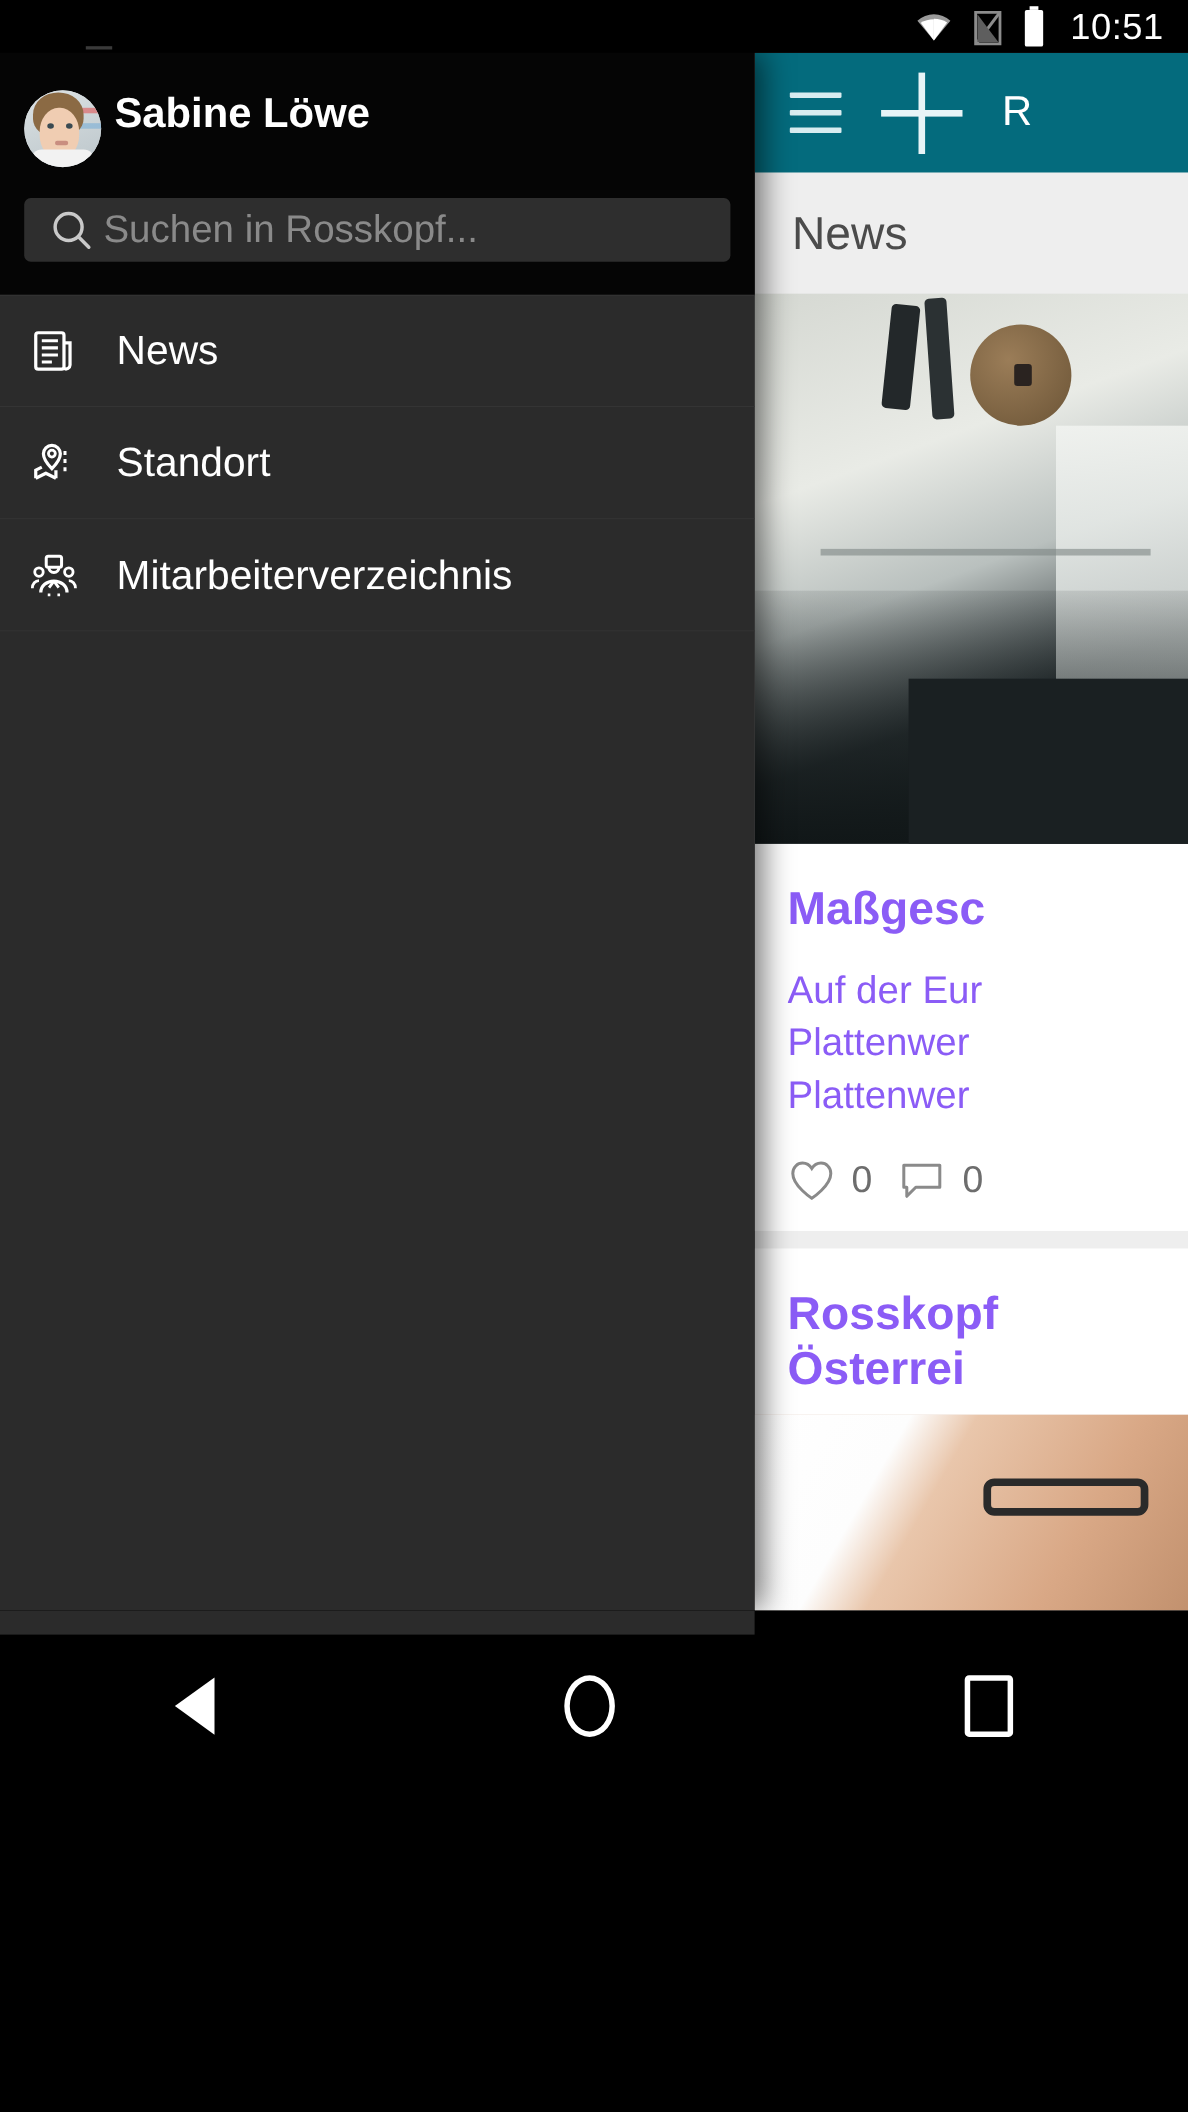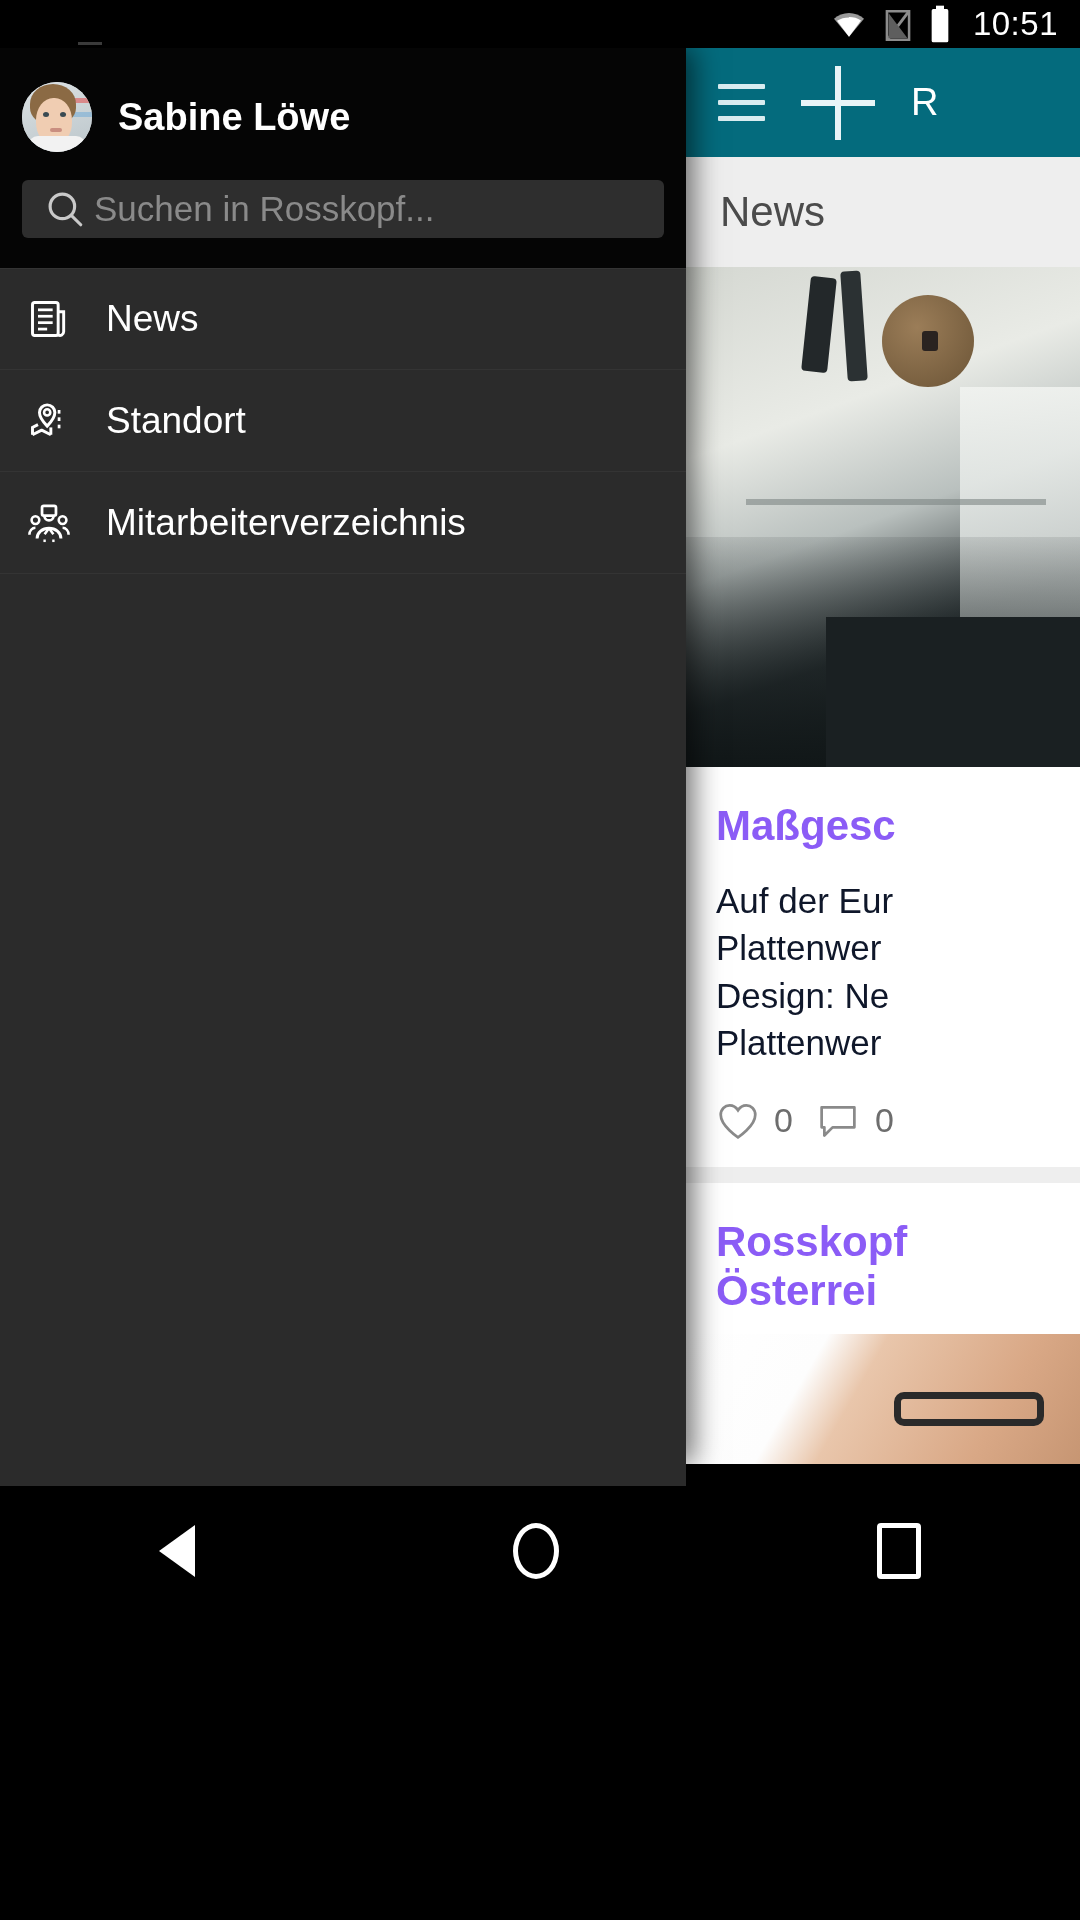--- a/index.html
+++ b/index.html
@@ -74,21 +74,21 @@
   .ph-counter { position:absolute; left:140px; bottom:0; width:260px; height:150px;
     background:#1a2022; }
 
   .card-body { padding:34px 30px 26px 30px; }
   .card-title {
     font-size:42px; font-weight:bold; color:#8b5cf6; line-height:1.18;
     white-space:nowrap; overflow:hidden;
   }
   .card-title.two-line { white-space:normal; }
   .card-text {
-    margin-top:26px; font-size:35px; color:#0f172a; line-height:1.36;
+    margin-top:26px; font-size:35px; color:#8b5cf6; line-height:1.36;
   }
   .card-text div { white-space:nowrap; overflow:hidden; }
   .reactions {
     display:flex; align-items:center; gap:22px; margin-top:34px;
   }
   .react { display:flex; align-items:center; gap:14px; }
   .react-count { font-size:34px; color:#6d6d6d; }
 
   .card2-photo { height:200px; overflow:hidden; position:relative;
     background:#e8d9cf; }
@@ -98,21 +98,21 @@
     border:7px solid #2a2a2a; border-radius:10px; }
 
   
   .drawer {
     position:absolute; top:48px; left:0; width:686px; height:1416px;
     background:#2b2b2b; box-shadow:8px 0 26px rgba(0,0,0,.55);
   }
   .drawer-header {
     background:#050505; padding:34px 0 0 0;
   }
-  .user-row { display:flex; align-items:center; padding:0 0 0 22px; gap:26px; }
+  .user-row { display:flex; padding:0 0 0 22px; gap:12px; }
   .avatar {
     width:70px; height:70px; border-radius:50%; overflow:hidden; position:relative;
     background:#cfd5d8; flex:none;
   }
   .av-bg { position:absolute; inset:0;
     background:linear-gradient(160deg,#dfe4e6 0%,#cdd5d8 45%,#bcc6cb 100%); }
   .av-shelf1 { position:absolute; left:40px; top:16px; width:30px; height:5px; background:#e24a4a; opacity:.55;}
   .av-shelf2 { position:absolute; left:40px; top:30px; width:30px; height:5px; background:#6aa8d8; opacity:.5;}
   .av-hair { position:absolute; left:8px; top:2px; width:46px; height:40px;
     background:#8b6a44; border-radius:50% 50% 40% 40%; }
@@ -187,21 +187,20 @@
       <div class="ph-disc"></div>
       <div class="ph-shelf"></div>
       <div class="ph-dark"></div>
       <div class="ph-counter"></div>
     </div>
     <div class="card-body">
       <div class="card-title">Maßgesc</div>
       <div class="card-text">
         <div>Auf der Eur</div>
         <div>Plattenwer</div>
-        <div>Design: Ne</div>
         <div>Plattenwer</div>
       </div>
       <div class="reactions">
         <div class="react">
           <svg width="44" height="40" viewBox="0 0 24 22">
             <path d="M12 20C12 20 2.5 13.8 2.5 7.6C2.5 4.5 4.8 2.4 7.4 2.4C9.3 2.4 11 3.5 12 5.1C13 3.5 14.7 2.4 16.6 2.4C19.2 2.4 21.5 4.5 21.5 7.6C21.5 13.8 12 20 12 20Z" fill="none" stroke="#8a8a8a" stroke-width="1.5"></path>
           </svg>
           <span class="react-count">0</span>
         </div>
         <div class="react">

